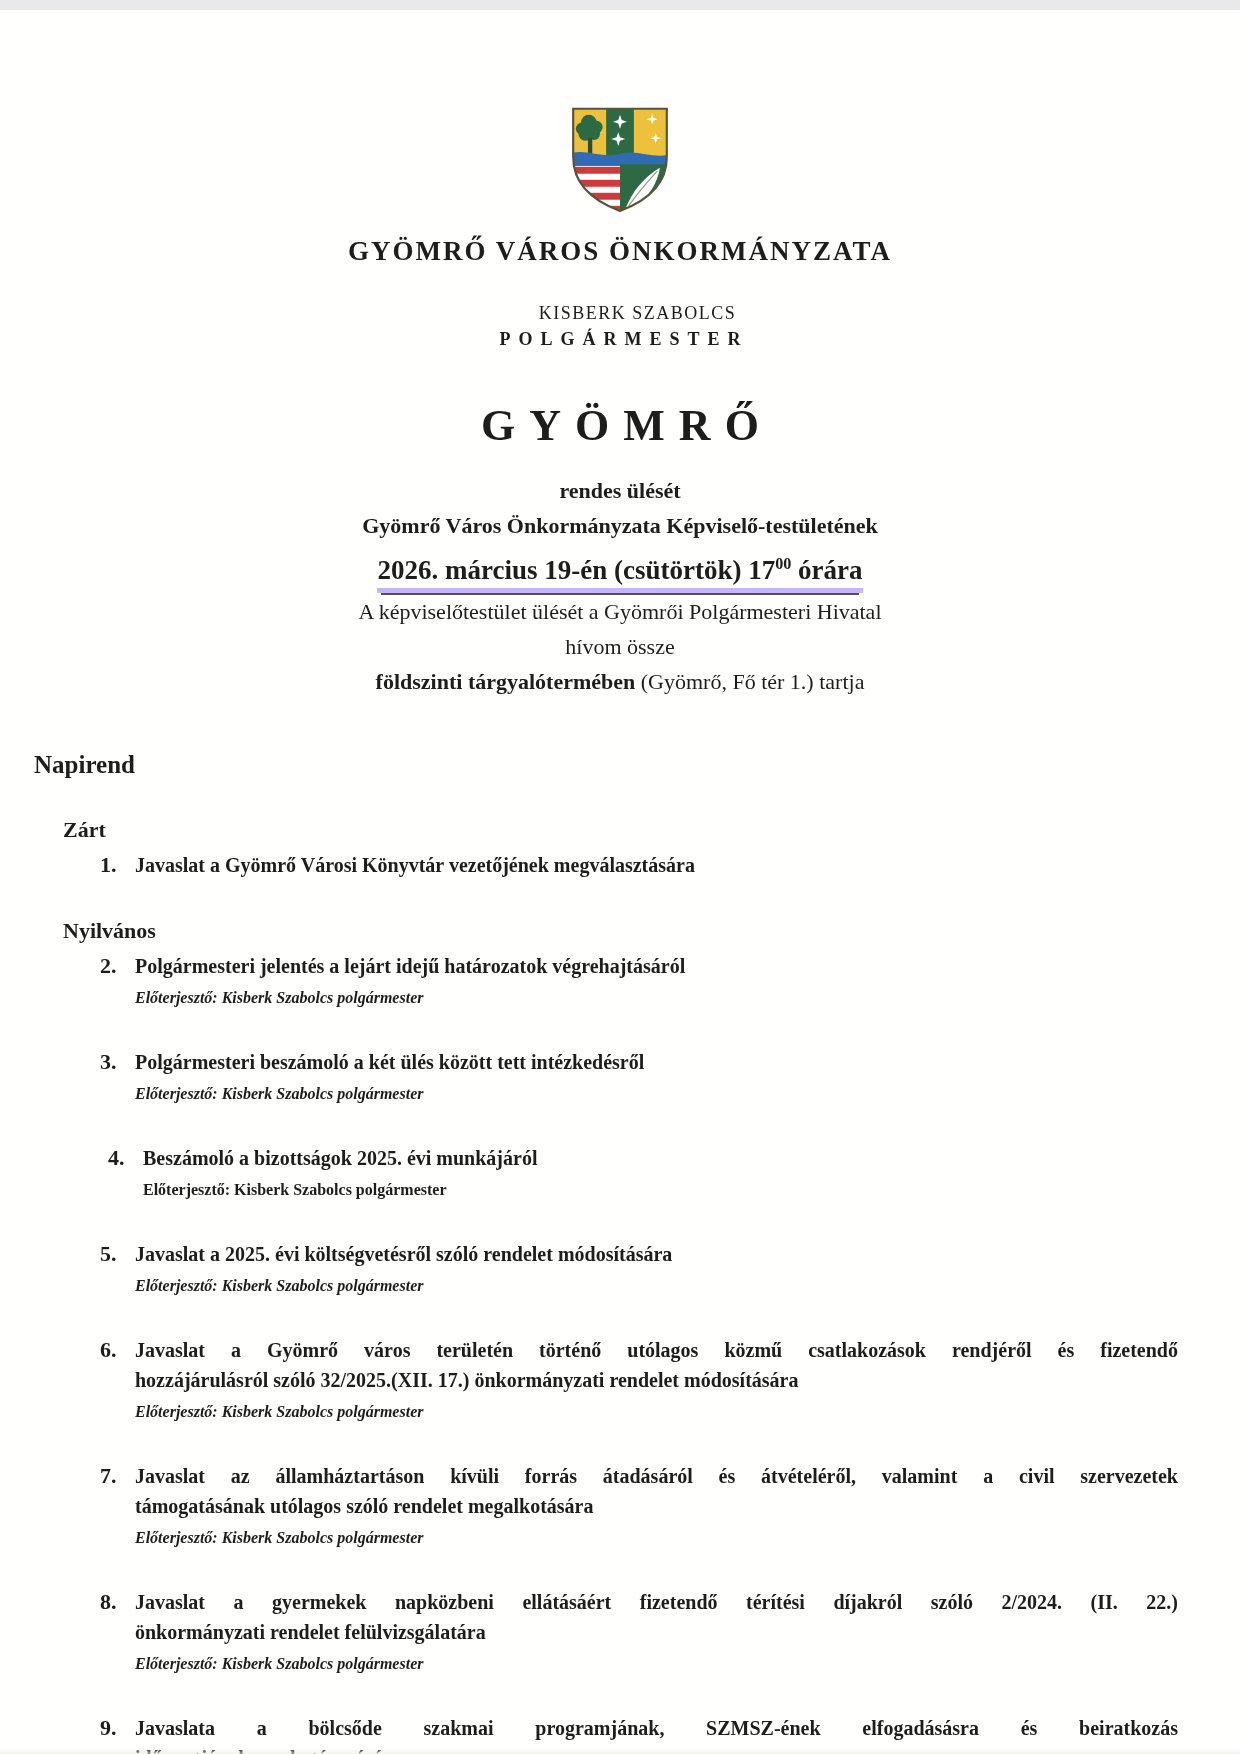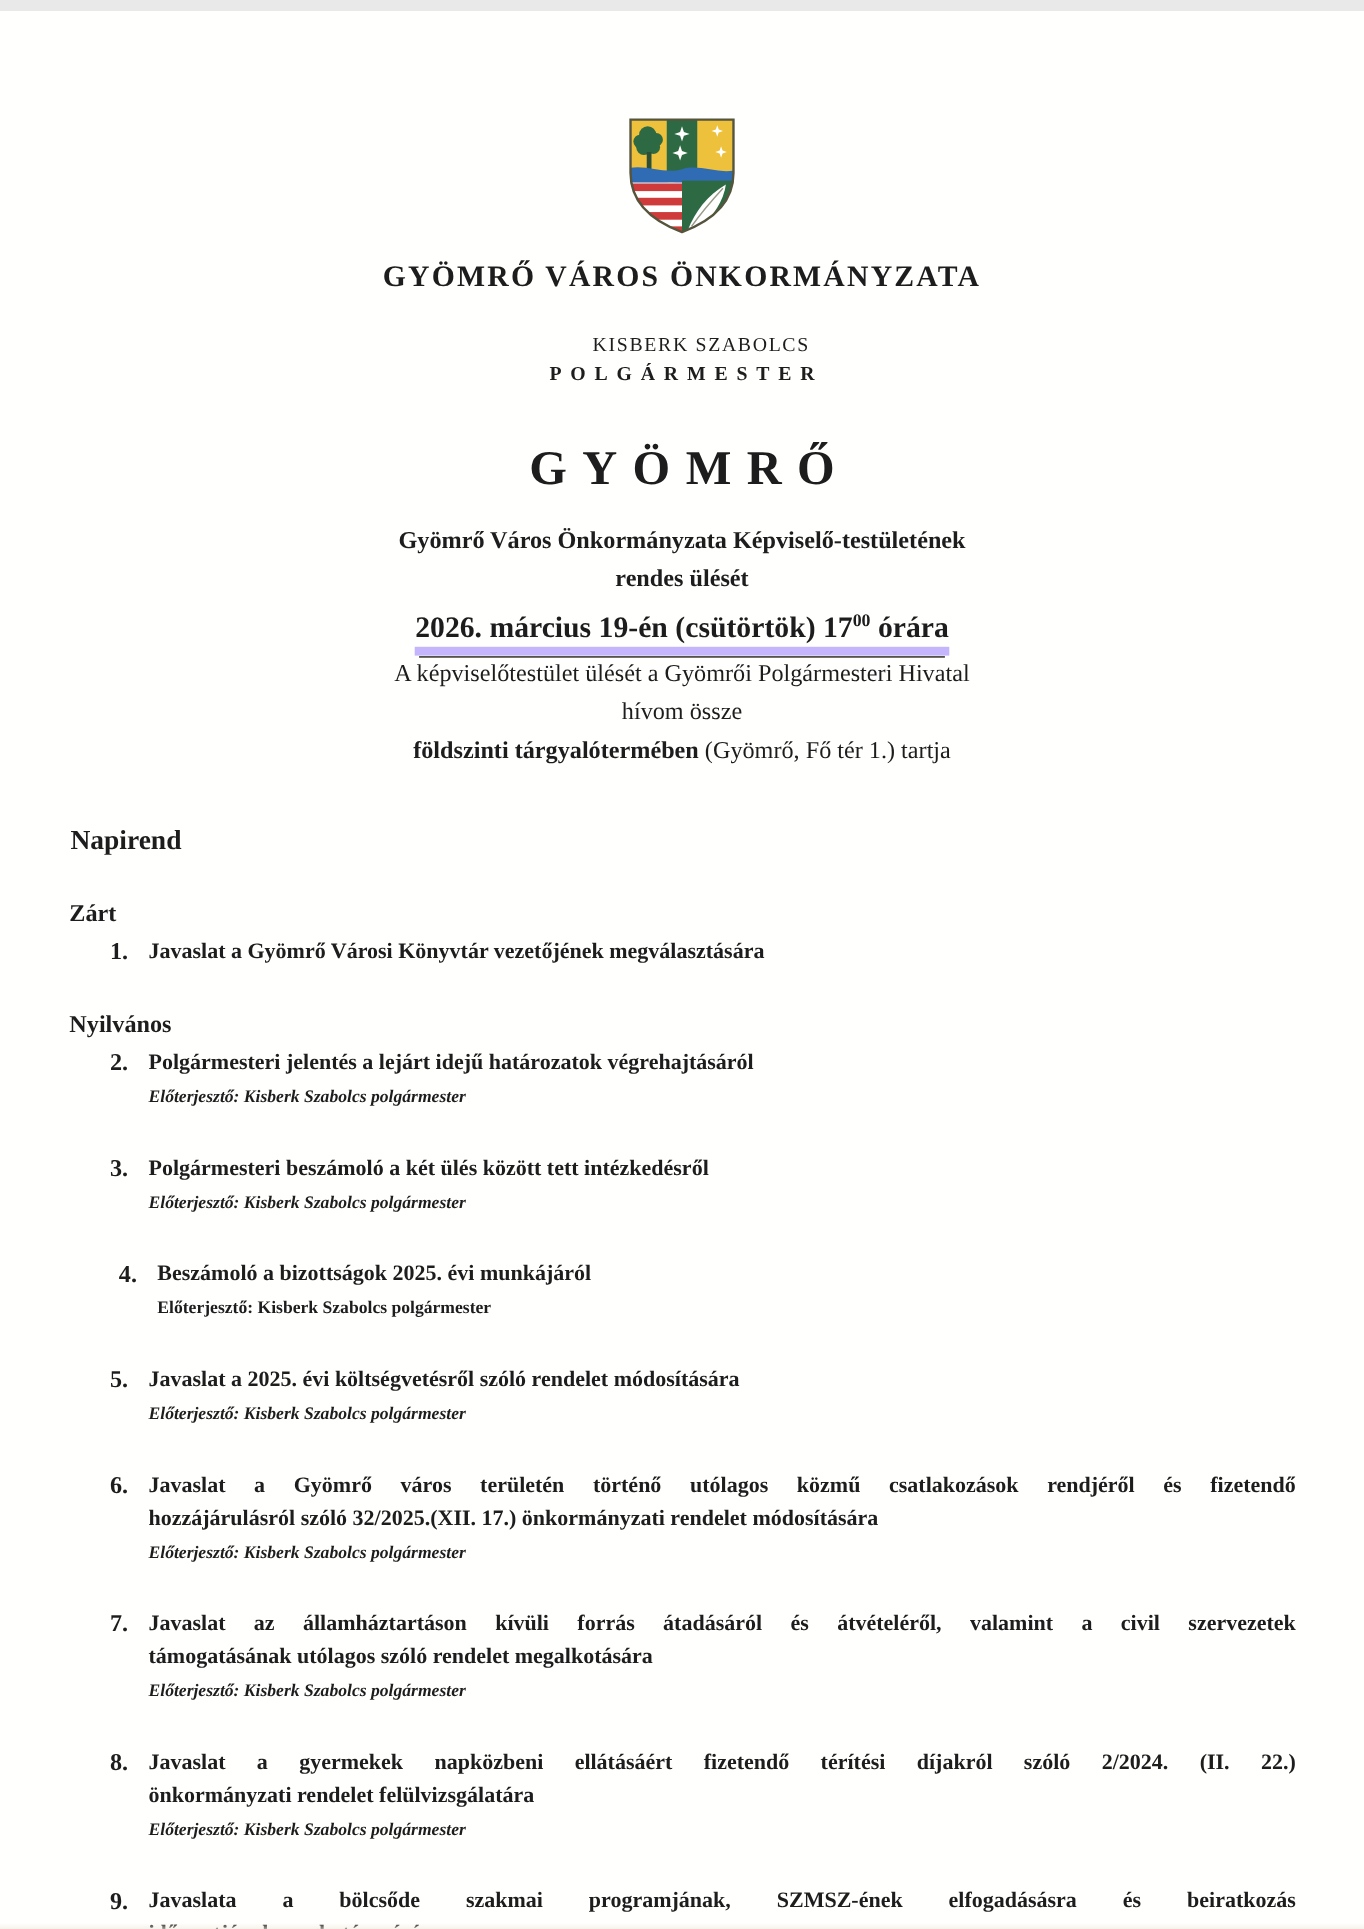--- a/index.html
+++ b/index.html
@@ -16,24 +16,24 @@
   
   .crest{display:block;margin:90px auto 0;width:104px;height:118px;}
   .org-name{margin-top:18px;font-size:27px;font-weight:bold;letter-spacing:2px;}
   .mayor-name{margin-top:36px;font-size:18px;letter-spacing:1.5px;padding-left:35px;}
   .mayor-title{margin-top:5px;font-size:18px;font-weight:bold;letter-spacing:8px;padding-left:8px;}
   
   .meghivo{margin-top:50px;font-size:44px;font-weight:bold;letter-spacing:14px;padding-left:14px;}
   .intro{margin-top:22px;line-height:35px;font-size:22px;}
   .intro .b{font-weight:bold;}
   .date-line{margin-top:4px;margin-bottom:6px;font-size:27px;font-weight:bold;}
-  .date-line .u{border-bottom:8px solid #c4b5fd;padding-bottom:3px;box-shadow:0 6px 0 -4px #55524a;}
+  .date-line .u{border-bottom:5px solid #c4b5fd;padding-bottom:3px;box-shadow:0 6px 0 -4px #55524a;}
   .date-line sup{font-size:60%;vertical-align:super;}
   
-  .napirend{margin-top:52px;padding-left:64px;font-size:25px;font-weight:bold;}
+  .napirend{margin-top:52px;padding-left:34px;font-size:25px;font-weight:bold;}
   .agenda{padding:0 58px 0 63px;}
   .sec-label{margin-top:38px;font-size:22px;font-weight:bold;}
   .item{display:flex;margin-top:34px;padding-left:37px;}
   .sec-label + .item{margin-top:7px;}
   .item.indent{padding-left:45px;}
   .num{flex:0 0 35px;font-size:22px;font-weight:bold;line-height:30px;}
   .ibody{width:1043px;}
   .ititle{font-size:20px;font-weight:bold;line-height:30px;}
   .tline{display:block;}
   .just .tline:not(:last-child){text-align-last:justify;}
@@ -98,22 +98,22 @@
     <path d="M6,6 L114,6 L114,62 C114,93 92,112 60,124 C28,112 6,93 6,62 Z" fill="none" stroke="#55543c" stroke-width="2.5"></path>
   </svg>
 
   <div class="org-name center">GYÖMRŐ VÁROS ÖNKORMÁNYZATA</div>
   <div class="mayor-name center">KISBERK SZABOLCS</div>
   <div class="mayor-title center">POLGÁRMESTER</div>
 
   <div class="meghivo center">GYÖMRŐ</div>
 
   <div class="intro center">
+    <div class="b">rendes ülését</div>
     <div class="b">Gyömrő Város Önkormányzata Képviselő-testületének</div>
-    <div class="b">rendes ülését</div>
     <div class="date-line">
       <span class="u"><span>2026. március 19-én (csütörtök) 17</span><sup>00</sup><span> órára</span></span>
     </div>
     <div>A képviselőtestület ülését a Gyömrői Polgármesteri Hivatal</div>
     <div>hívom össze</div>
     <div><span class="b">földszinti tárgyalótermében</span><span> (Gyömrő, Fő tér 1.) tartja</span></div>
   </div>
 
   <div class="napirend">Napirend</div>
   <div class="agenda">

